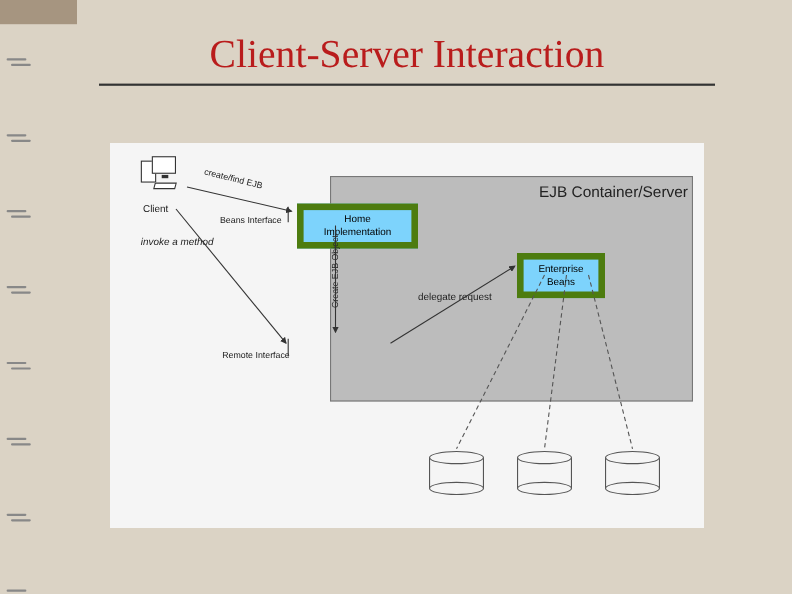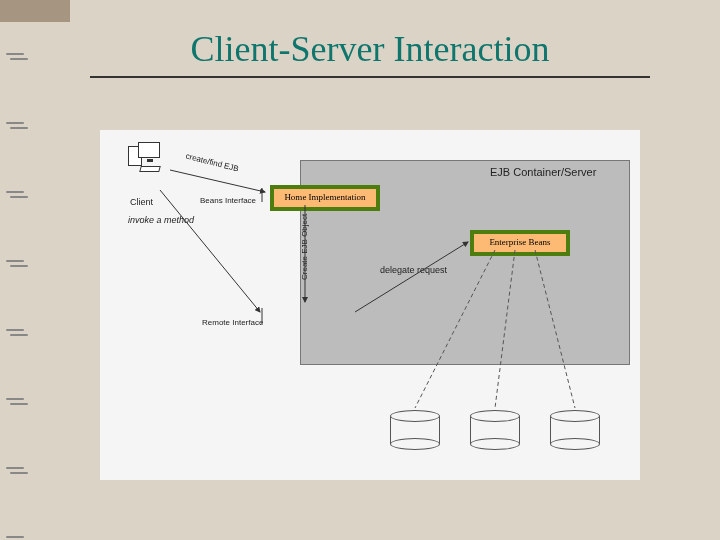--- a/index.html
+++ b/index.html
@@ -39,21 +39,21 @@
   .bullet .l2 { position:absolute; top:8px; left:4px; width:18px; height:2px; background:#888; border-radius:2px; }
   .slide {
     position: absolute;
     left: 60px; top: 20px;
     width: 620px;
     height: 500px;
   }
   .title {
     font-family: "Times New Roman", serif;
     font-size: 36px;
-    color: #0f766e;
+    color: #b91c1c;
     text-align: center;
     margin-top: 8px;
   }
   .title-underline {
     width: 560px;
     height: 2px;
     background: #333;
     margin: 6px auto 0;
   }
   .diagram {
@@ -66,27 +66,26 @@
   }
   .container-box {
     position: absolute;
     left: 200px; top: 30px;
     width: 330px; height: 205px;
     background: #bcbcbc;
     border: 1px solid #777;
   }
   .small-box {
     position: absolute;
-    background: #fdba74;
-    border: 4px solid #4d7c0f;
+    background: #7dd3fc;
+    border: 6px solid #4d7c0f;
     font-size: 9px;
     padding: 3px 5px;
     text-align: center;
     line-height: 1.3;
-    font-family: Liberation Serif, serif;
   }
   .lbl {
     position: absolute;
     font-size: 9px;
     color: #222;
   }
   .cylinder {
     position: absolute;
     width: 50px; height: 35px;
   }
@@ -143,33 +142,33 @@
     </div>
 </div>
 
 <div class="slide">
   <div class="title">Client-Server Interaction</div>
   <div class="title-underline"></div>
 
   <div class="diagram">
 
     <div class="container-box"></div>
-    <div class="lbl" style="left:390px; top:36px; font-size:11px;">EJB Container/Server</div>
+    <div class="lbl" style="left:390px; top:36px; font-size:14px;">EJB Container/Server</div>
 
     <div class="computer">
       <div class="cpu"></div>
       <div class="monitor"></div>
       <div class="kbd"></div>
     </div>
-    <div class="lbl" style="left:30px; top:55px;margin-top:12px;">Client</div>
+    <div class="lbl" style="left:30px; top:55px;">Client</div>
 
     <div class="small-box" style="left:170px; top:55px; width:110px;">Home Implementation</div>
     <div class="lbl" style="left:100px; top:66px; font-size:8px;">Beans Interface</div>
 
-    <div class="small-box" style="left:370px; top:100px; width:100px;">Enterprise Beans</div>
+    <div class="small-box" style="left:370px; top:100px; width:80px;">Enterprise Beans</div>
 
     <div class="lbl" style="left:102px; top:188px; font-size:8px;">Remote Interface</div>
 
     <div class="lbl" style="left:28px; top:85px;font-style:italic;">invoke a method</div>
     <div class="lbl" style="left:280px; top:135px;">delegate request</div>
     <div class="lbl" style="left:85px; top:28px; font-size:8px; transform:rotate(14deg);">create/find EJB</div>
     <div class="lbl" style="left:200px; top:150px; font-size:8px; transform:rotate(-90deg); transform-origin:left top;">Create EJB Object</div>
 
     <div class="cylinder" style="left:290px; top:280px;">
         <div class="body"></div>

